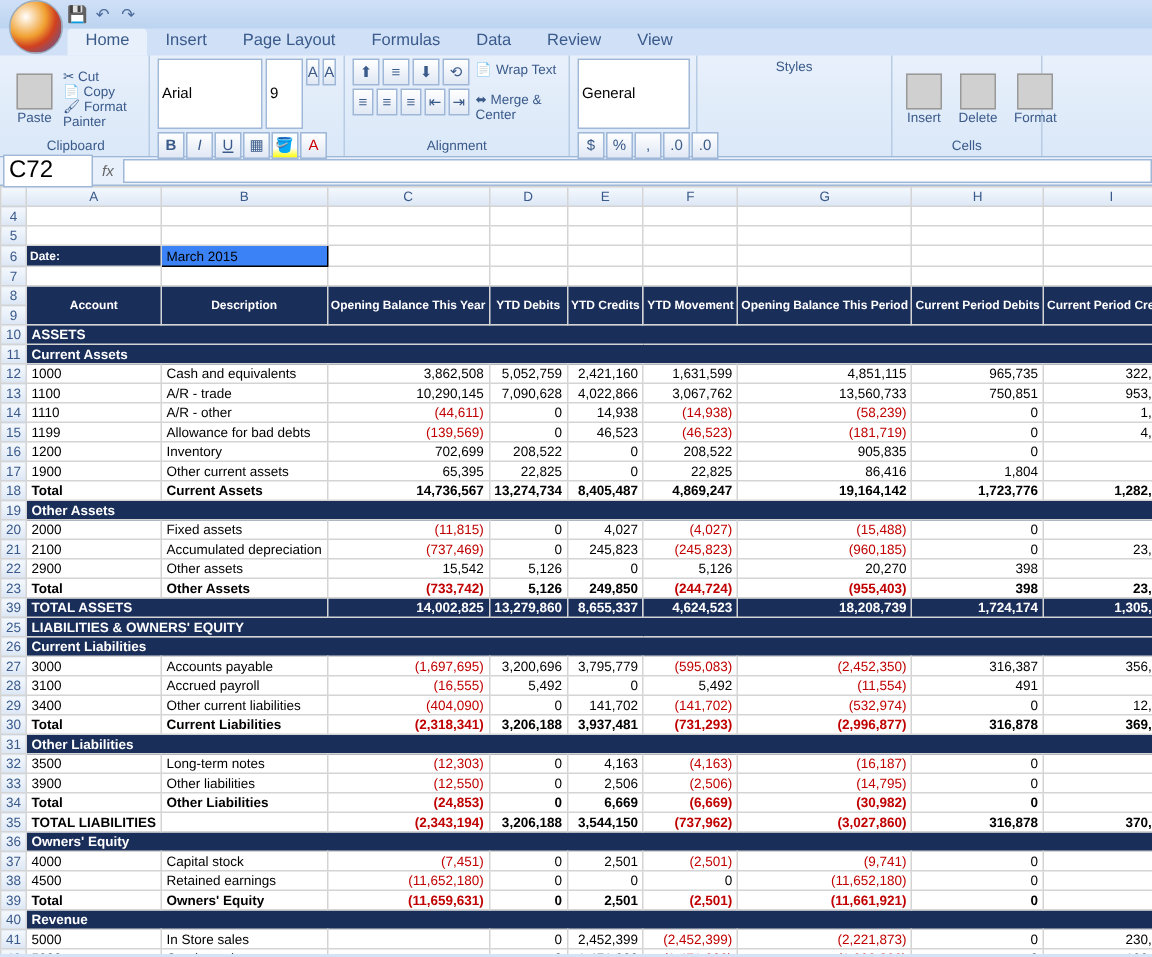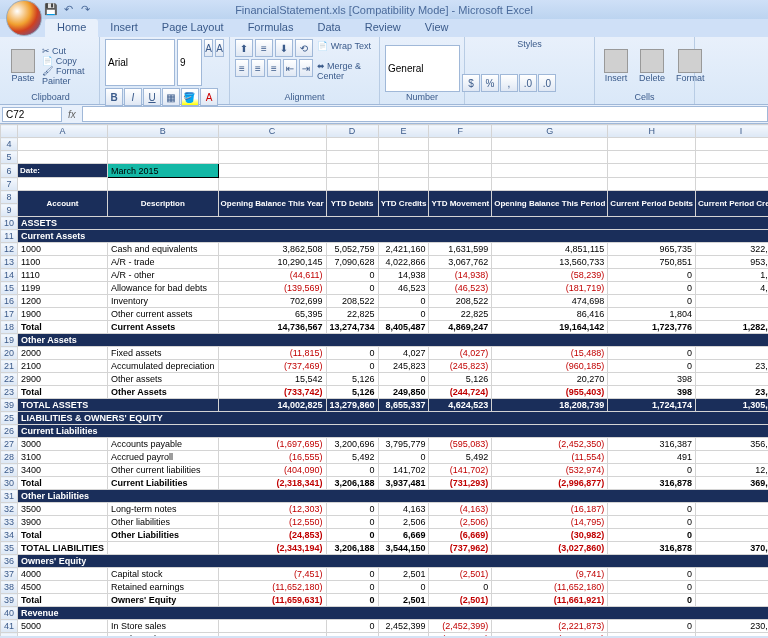--- a/index.html
+++ b/index.html
@@ -15,49 +15,48 @@
 .rgroup { border-right:1px solid #b8cce4; padding:2px 5px; display:flex; flex-direction:column; justify-content:space-between; font-size:9px; color:#3a5a8a; }
 .rgroup .glabel { text-align:center; font-size:9px; }
 .rbody { display:flex; gap:3px; align-items:center; flex:1; }
 .rbtn { display:flex; flex-direction:column; align-items:center; padding:2px 4px; font-size:9px; color:#3a5a8a; cursor:pointer; }
 .ricon { width:16px; height:16px; background:#d0d0d0; border:1px solid #999; }
 .ricon.lg { width:24px; height:24px; }
 .sel { border:1px solid #a0b8d8; background:#fff; font-size:10px; padding:17px 2px; }
 .btnrow { display:flex; gap:1px; }
 .sbtn { width:18px; height:18px; border:1px solid #a0b8d8; background:linear-gradient(#fff,#e0e8f4); display:inline-flex; align-items:center; justify-content:center; font-size:10px; cursor:pointer; }
 .namebox-row { height:19px; background:#e8f0fb; display:flex; align-items:center; border-bottom:1px solid #a0b8d8; }
-.namebox { width:60px; border:1px solid #a0b8d8; background:#fff; padding:1px 3px; font-size:10px; margin-left:2px; }
+.namebox { width:60px; border:1px solid #a0b8d8; background:#fff; padding:1px 3px; font-size:16px; margin-left:2px; }
 .fx { margin:0 6px; font-style:italic; color:#666; }
 .fbar { flex:1; border:1px solid #a0b8d8; background:#fff; height:16px; }
 .sheet { background:#fff; overflow:auto; height:512px; }
 table { border-collapse:collapse; font-size:9px; }
 th,td { border:1px solid #d4d4d4; padding:1px 3px; height:13px; white-space:nowrap; }
 th { background:linear-gradient(#f4f8fd,#dce7f5); color:#3a5a8a; font-weight:normal; text-align:center; font-size:9px; }
 th.rowh { width:18px; }
 .colA{width:35px}.colB{width:95px}.colC{width:70px}.colD{width:58px}.colE{width:58px}.colF{width:70px}.colG{width:75px}.colH{width:70px}.colI{width:70px}
 .hdr { background:#1a2e5a; color:#fff; font-weight:bold; text-align:center; font-size:8px; padding:2px; }
 .hdr.l { text-align:left;margin-left:33px; }
 .sect { background:#1a2e5a; color:#fff; font-weight:bold; font-size:9px; }
 .num { text-align:right; }
 .neg { color:#c00000; }
 .bold td { font-weight:bold; }
 .tot { border-top:1px solid #000; }
-.date-cell { border:1px solid #000; background:#14b8a6;margin-left:10px; }
+.date-cell { border:1px solid #000; background:#3b82f6;margin-left:10px; }
 </style>
 </head>
 <body>
 
 <div class="titlebar">
   <div class="qat">
     <div class="office-btn"></div>
     <span style="margin-left:40px">💾</span>
     <span>↶</span>
     <span>↷</span>
   </div>
-  <span>FinancialStatement.xls  [Compatibility Mode] - Microsoft Excel</span>
 </div>
 
 <div class="tabs" id="tabs">
     <div class="tab active">Home</div>
     <div class="tab">Insert</div>
     <div class="tab">Page Layout</div>
     <div class="tab">Formulas</div>
     <div class="tab">Data</div>
     <div class="tab">Review</div>
     <div class="tab">View</div>
@@ -117,21 +116,21 @@
         <span class="sbtn">≡</span>
         <span class="sbtn">≡</span>
         <span class="sbtn">⇤</span>
         <span class="sbtn">⇥</span>
         <span style="font-size:9px;padding:2px">⬌ <span>Merge &amp; Center</span></span>
       </div>
     </div>
     <div class="glabel">Alignment</div>
   </div>
   <div class="rgroup" style="width:85px">
-    <div class="rbody" style="align-items:flex-end;gap:2px">
+    <div class="rbody" style="flex-direction:column;align-items:flex-start;gap:2px">
       <input class="sel" style="width: 75px;" value="General">
       <div class="btnrow">
         <span class="sbtn">$</span>
         <span class="sbtn">%</span>
         <span class="sbtn">,</span>
         <span class="sbtn">.0</span>
         <span class="sbtn">.0</span>
       </div>
     </div>
     <div class="glabel">Number</div>
@@ -299,21 +298,21 @@
           <td class="num">4,373</td>
         </tr>
         <tr>
           <th class="rowh">16</th>
           <td>1200</td>
           <td>Inventory</td>
           <td class="num">702,699</td>
           <td class="num">208,522</td>
           <td class="num">0</td>
           <td class="num">208,522</td>
-          <td class="num">474,698</td>
+          <td class="num">905,835</td>
           <td class="num">0</td>
           <td class="num">0</td>
         </tr>
         <tr>
           <th class="rowh">17</th>
           <td>1900</td>
           <td>Other current assets</td>
           <td class="num">65,395</td>
           <td class="num">22,825</td>
           <td class="num">0</td>

